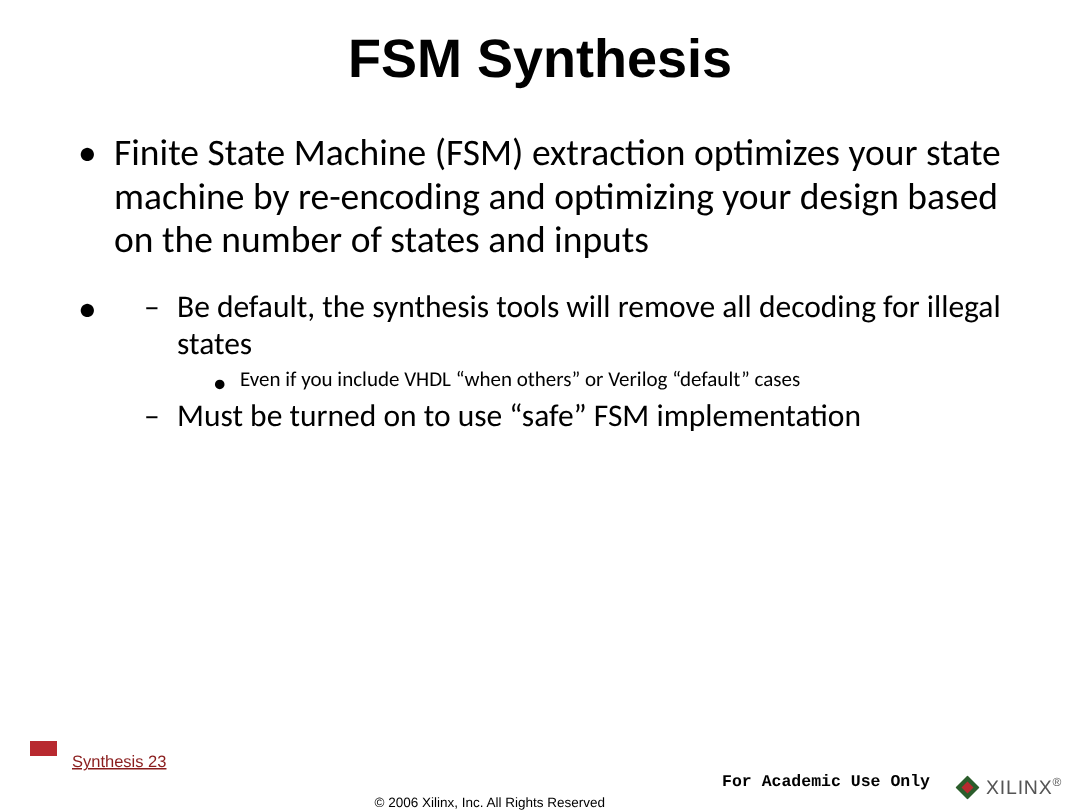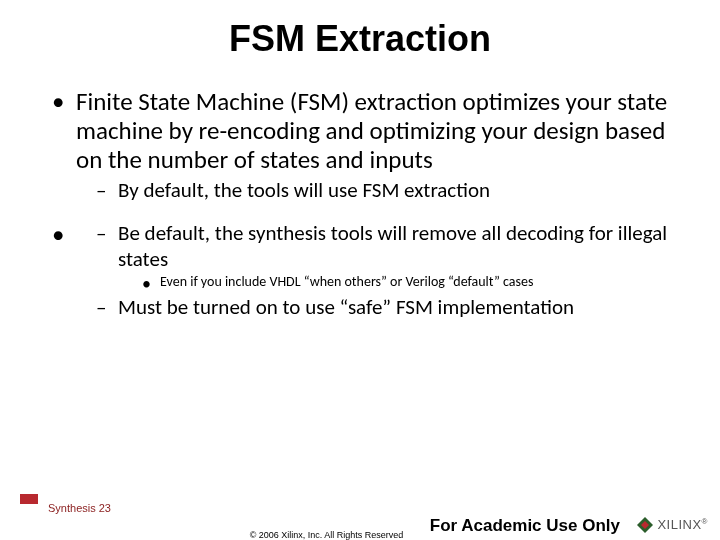--- a/index.html
+++ b/index.html
@@ -75,38 +75,39 @@
     width: 720px;
     height: 38px;
   }
   .footer-label {
     position: absolute;
     left: 48px;
     top: 0;
     font-family: Arial, sans-serif;
     font-size: 11px;
     color: #8a1d1d;
+    text-decoration: underline;
   }
   .copyright {
     position: absolute;
     left: 0;
     width: 653px;
     top: 28px;
     text-align: center;
     font-family: Arial, sans-serif;
     font-size: 9px;
     color: #000;
   }
   .academic {
     position: absolute;
     right: 100px;
     top: 14px;
-    font-family: Liberation Sans, sans-serif;
+    font-family: Liberation Mono, monospace;
     font-weight: bold;
-    font-size: 17px;
+    font-size: 11px;
     color: #000;
   }
   .logo {
     position: absolute;
     right: 12px;
     bottom: 7px;
     display: flex;
     align-items: center;
     gap: 4px;
   }
@@ -126,32 +127,27 @@
     left: 20px;
     bottom: 36px;
     width: 18px;
     height: 10px;
     background: #b8292f;
   }
 </style>
 </head>
 <body>
 
-<h1 class="title">FSM Extraction</h1>
+<h1 class="title">FSM Synthesis</h1>
 
 <div class="content">
   <ul class="level1">
     <li>
       <span style="white-space:normal;text-align:right;">Finite State Machine (FSM) extraction optimizes your state machine by
 re-encoding and optimizing your design based on the number of states and inputs</span>
-      <ul class="level2">
-        <li>
-          <span>By default, the tools will use FSM extraction</span>
-        </li>
-      </ul>
     </li>
   </ul>
 
   <ul class="level1" style="margin-top:18px;">
     <li class="big">
       <ul class="level2">
         <li>
           <span>Be default, the synthesis tools will remove all decoding for illegal states</span>
           <ul class="level3">
             <li>

